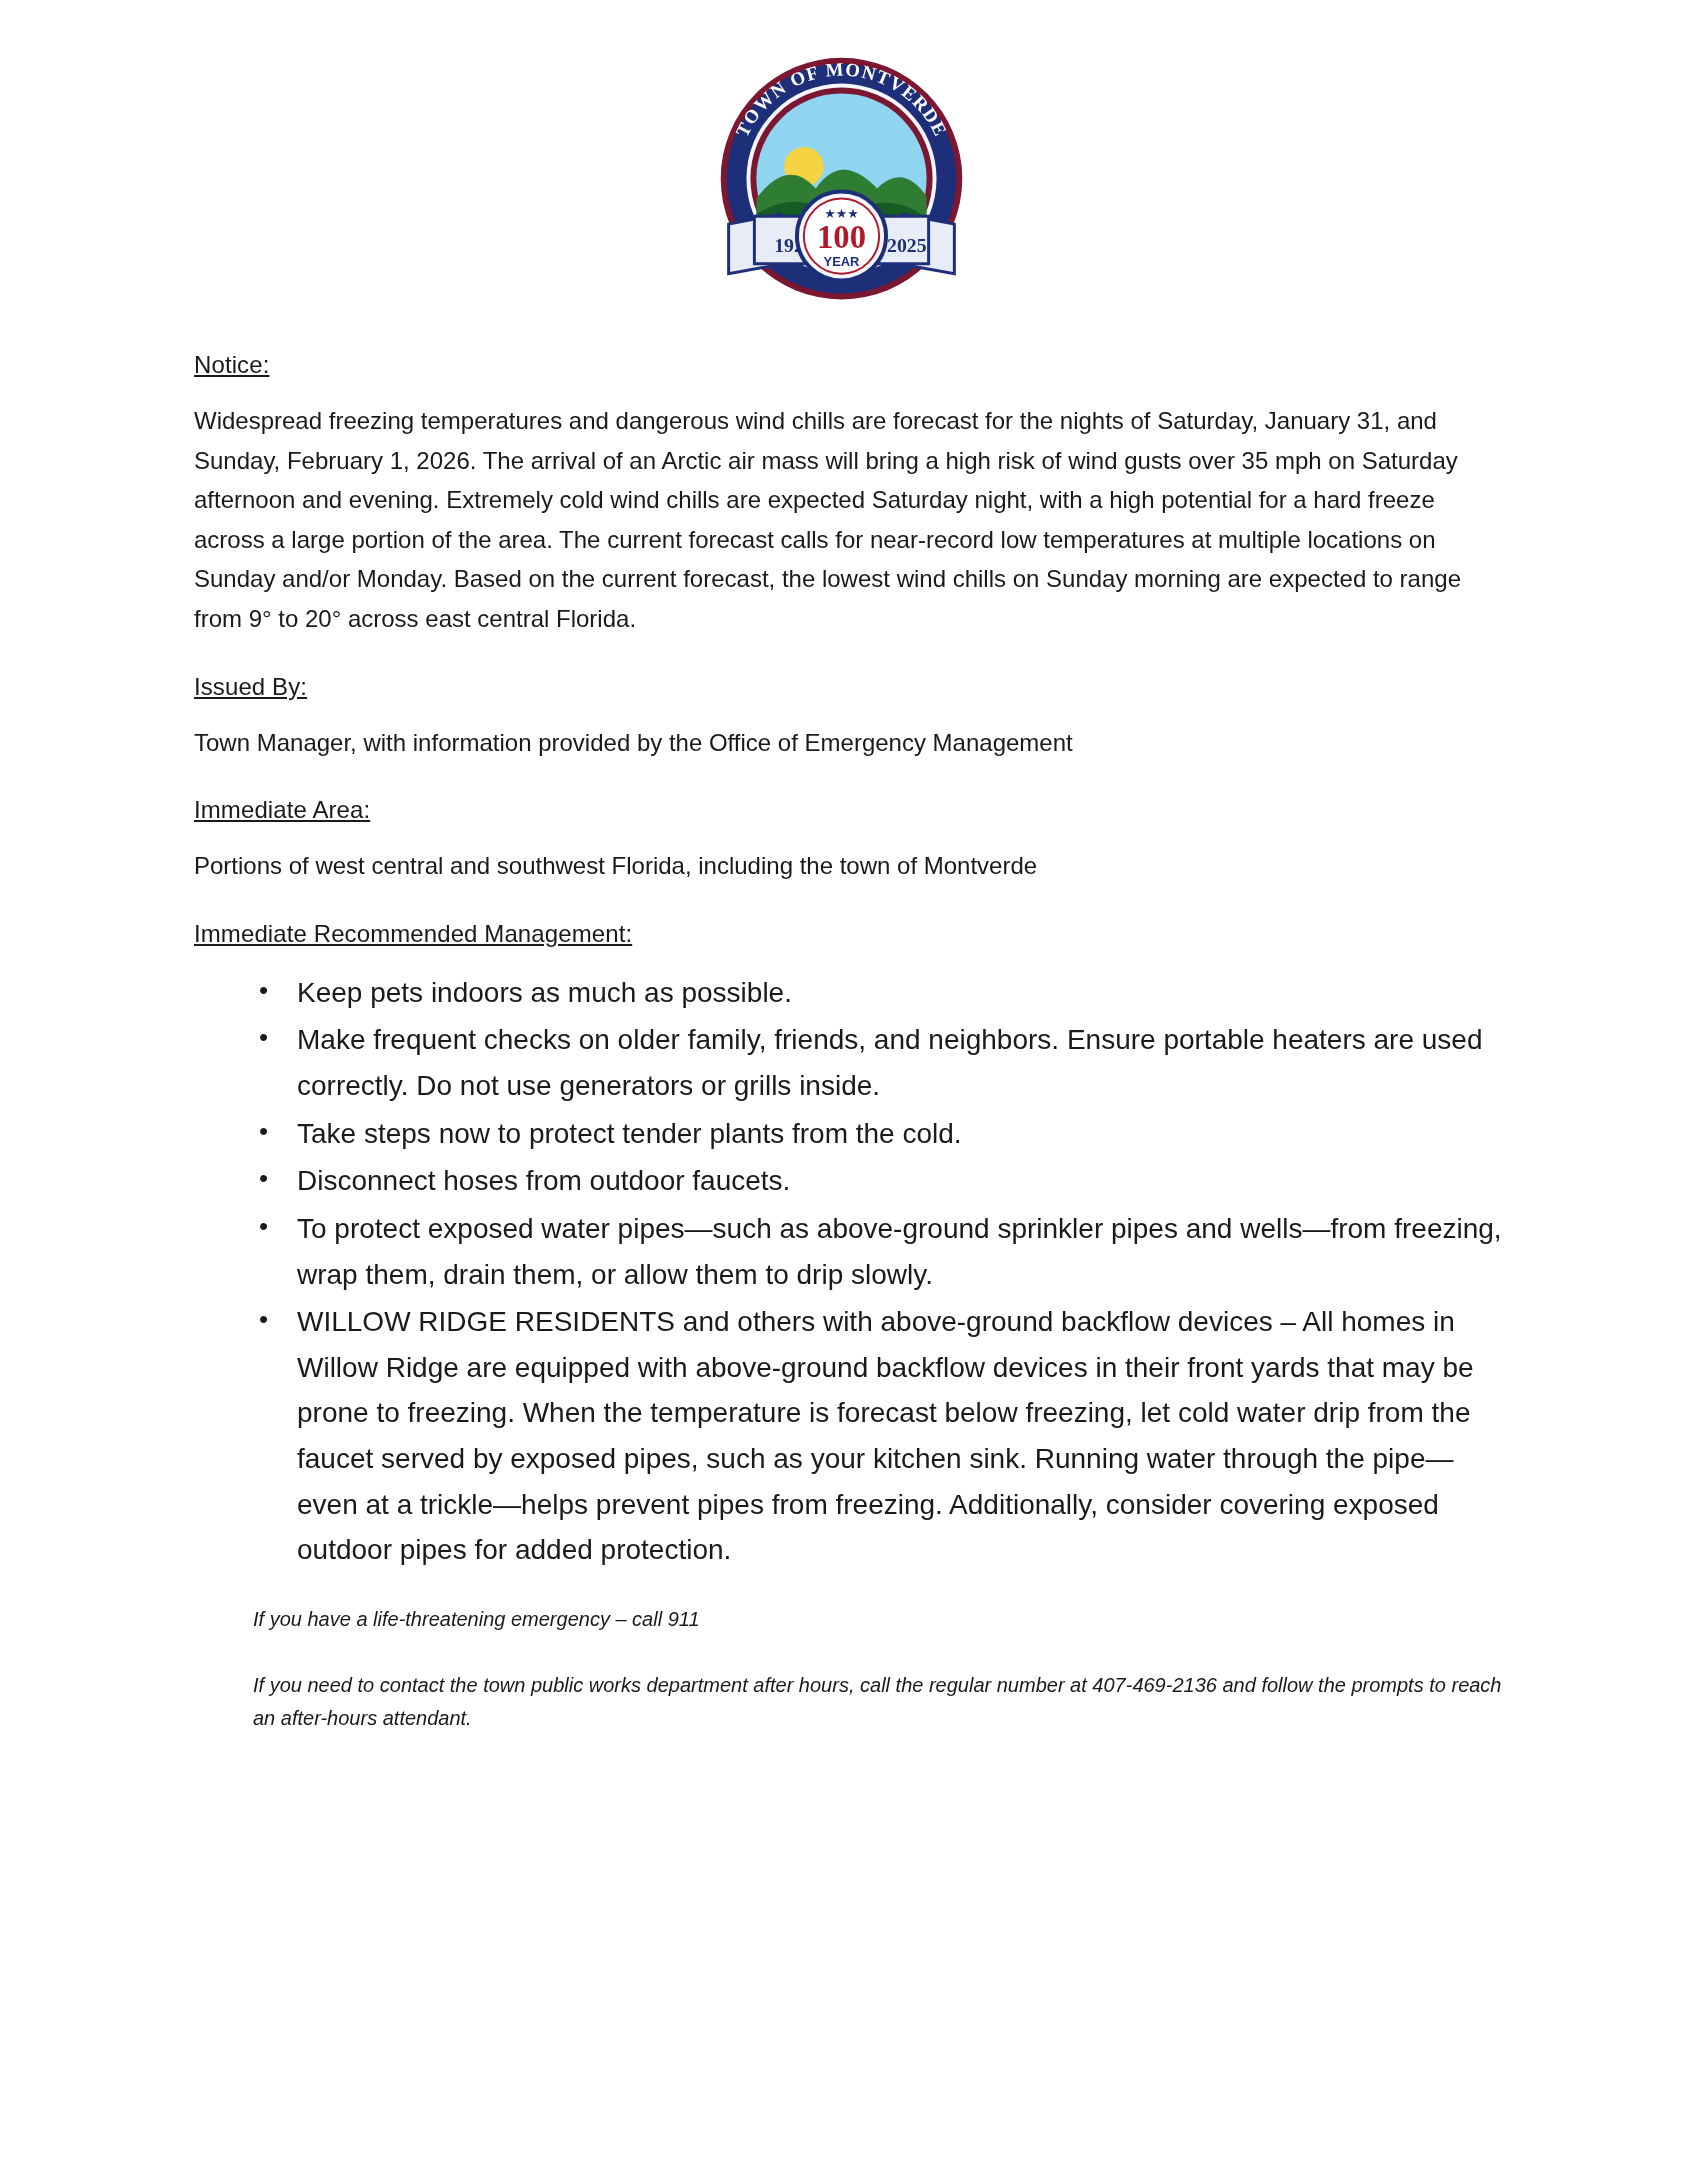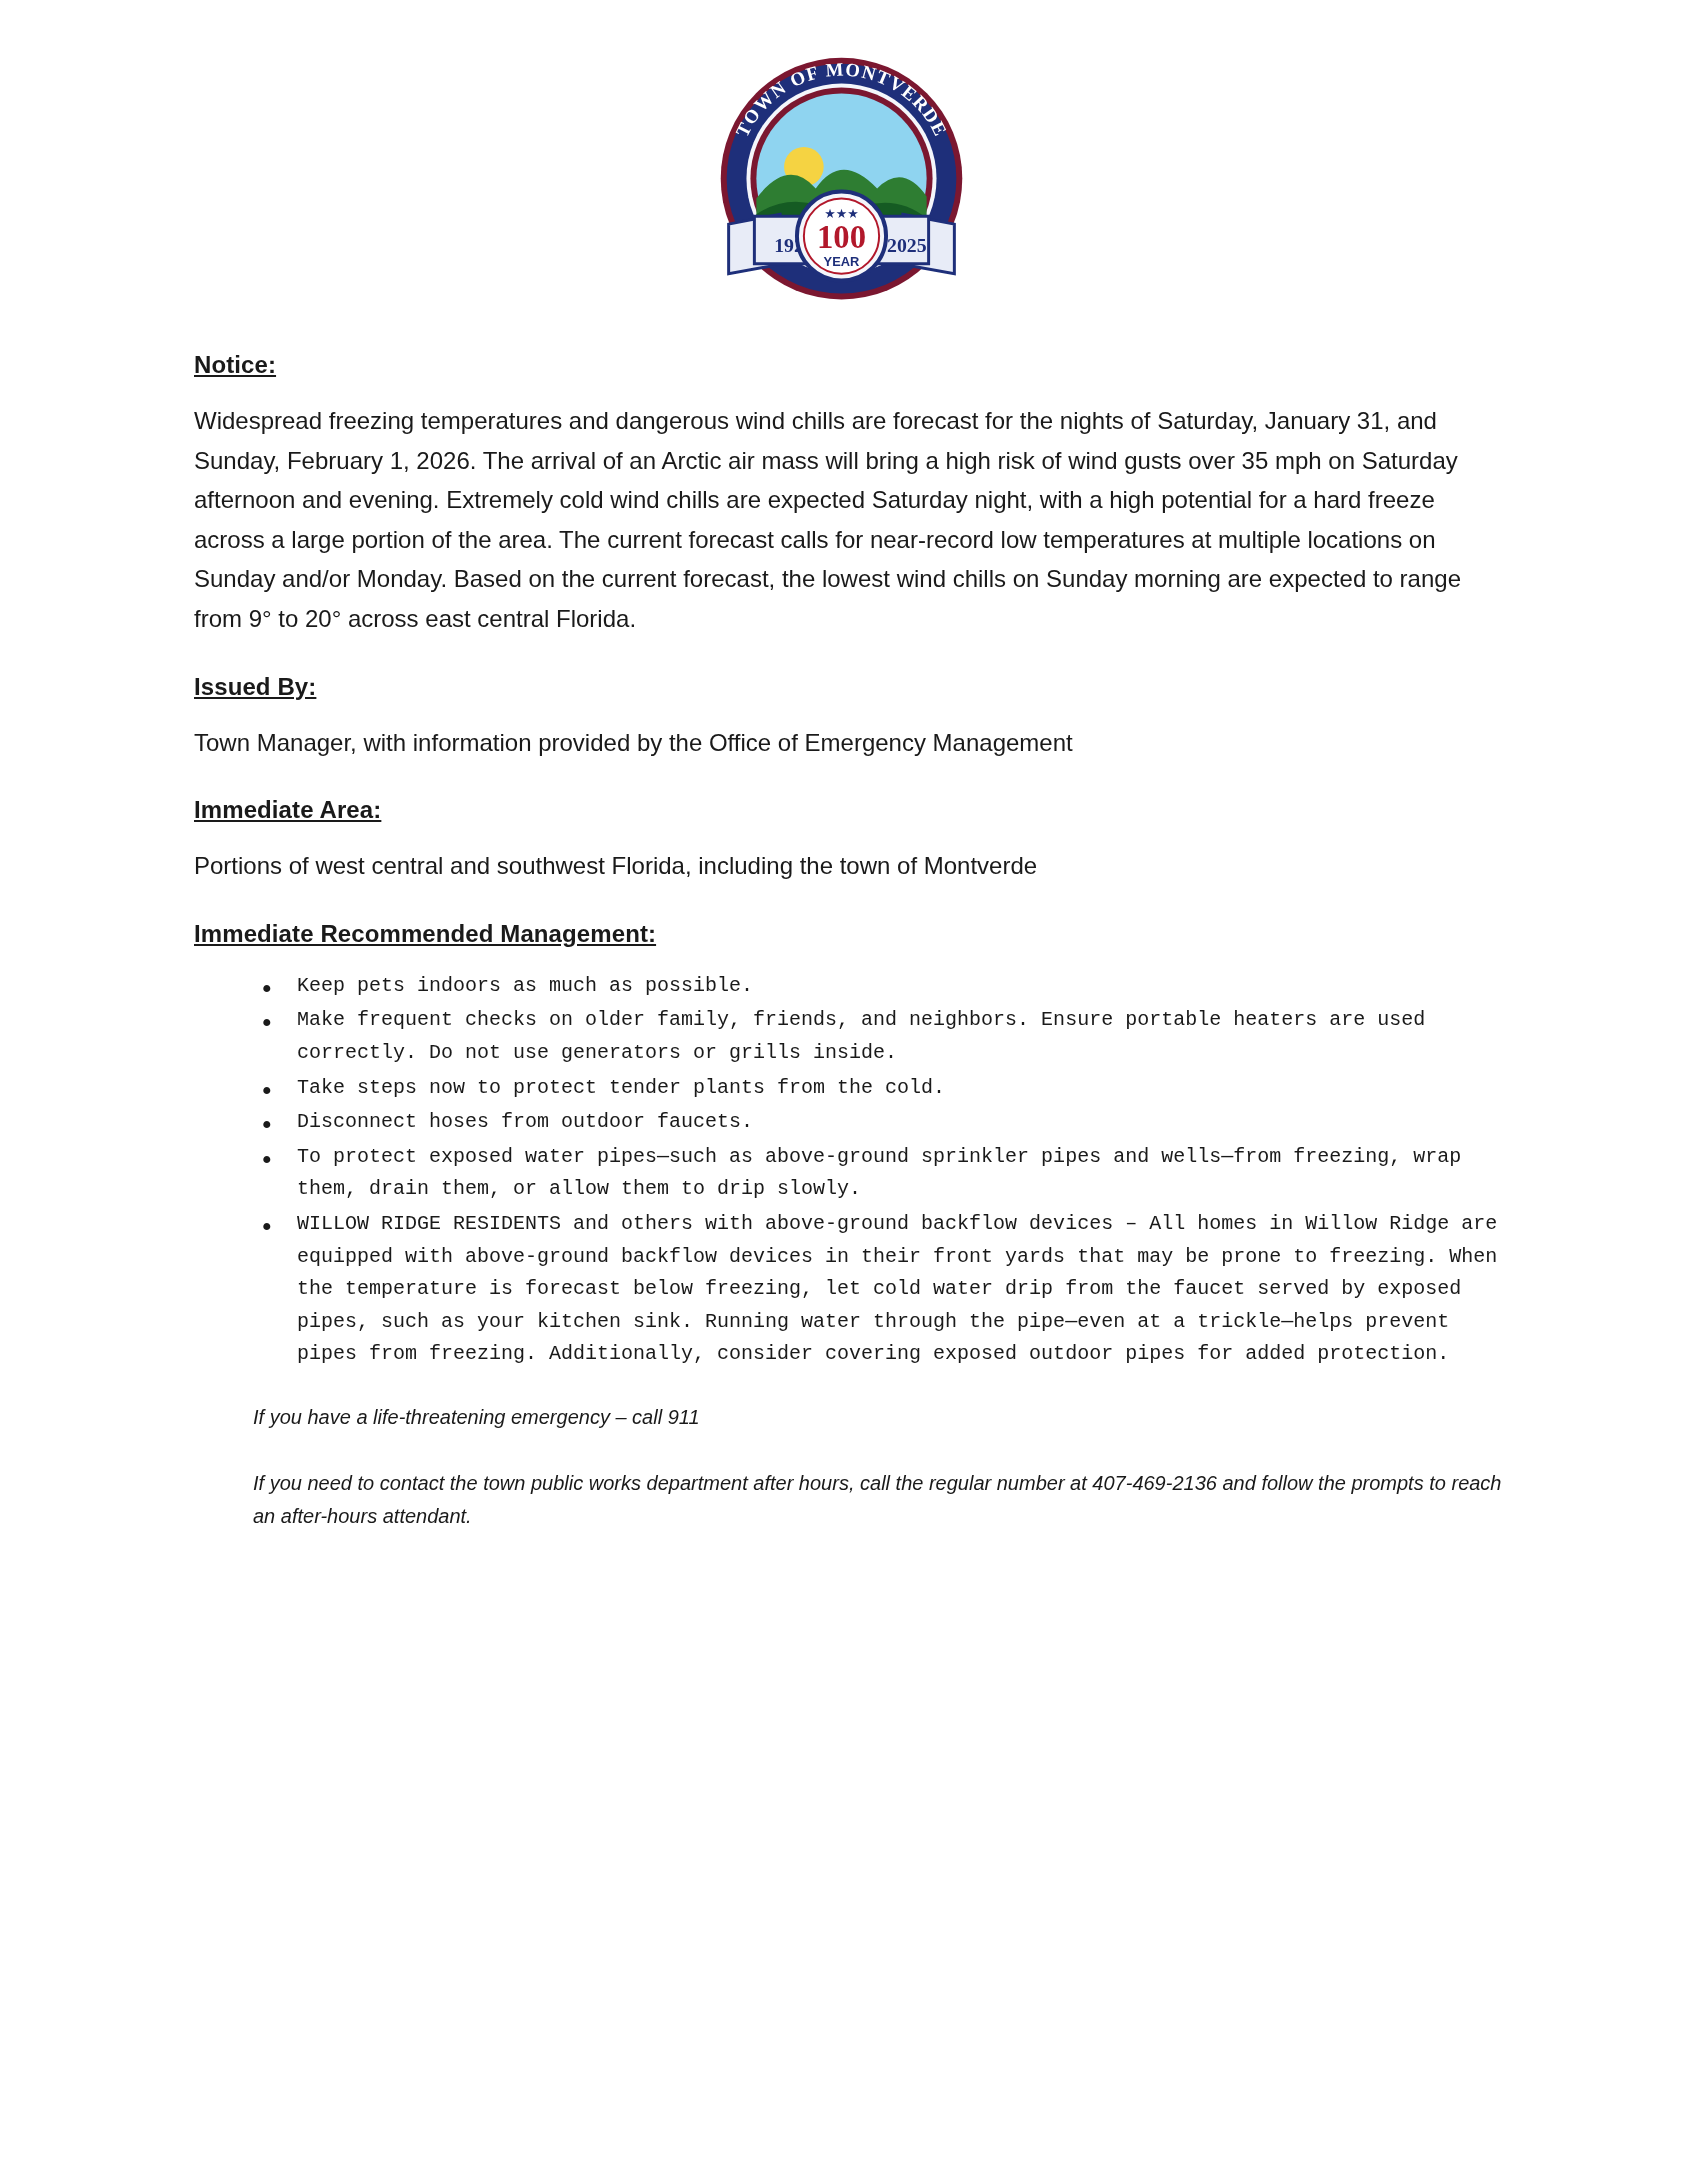--- a/index.html
+++ b/index.html
@@ -31,45 +31,44 @@
   .logo {
     width: 297px;
     height: 297px;
   }
   
   .content {
     padding: 14px 173px 0 194px;
   }
   h2.section {
     font-size: 24px;
-    font-weight: bold;
+    font-weight: normal;
     text-decoration: underline;
     margin: 0 0 22px 0;
     letter-spacing: 0.1px;
   }
   h2.section.spaced {
     margin-top: 34px;
   }
   p.body {
     font-size: 24px;
     line-height: 1.65;
     margin: 0 0 8px 0;
   }
   ul.precautions {
     margin: 14px 0 0 0;
     padding-left: 57px;
     list-style: none;
   }
   ul.precautions > li {
-    font-size: 20px;
+    font-size: 28px;
     line-height: 1.63;
     margin-bottom: 2px;
     position: relative;
     padding-left: 46px;
-    font-family: Liberation Mono, monospace;
   }
   ul.precautions > li::before {
     content: "\2022";
     position: absolute;
     left: 8px;
     top: -1px;
     font-size: 26px;
     line-height: 1.63;
   }
   p.note-italic {

